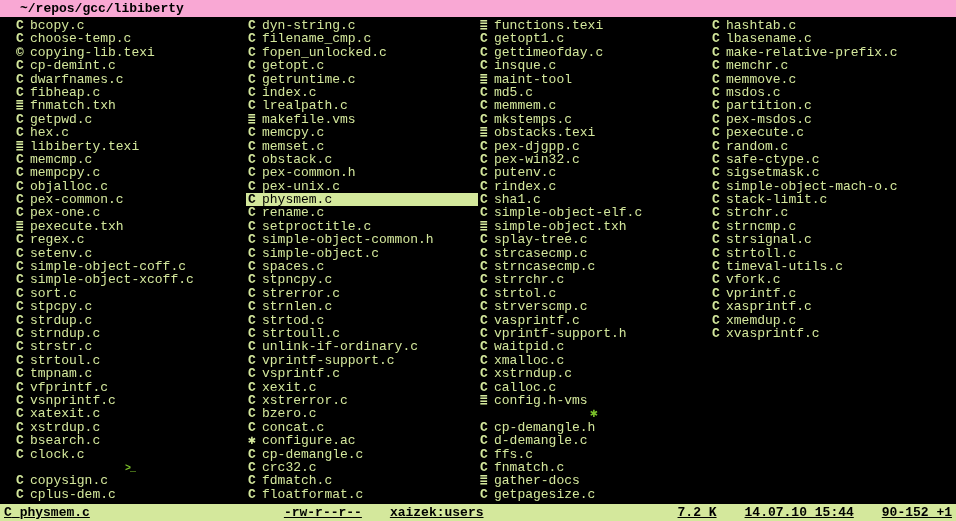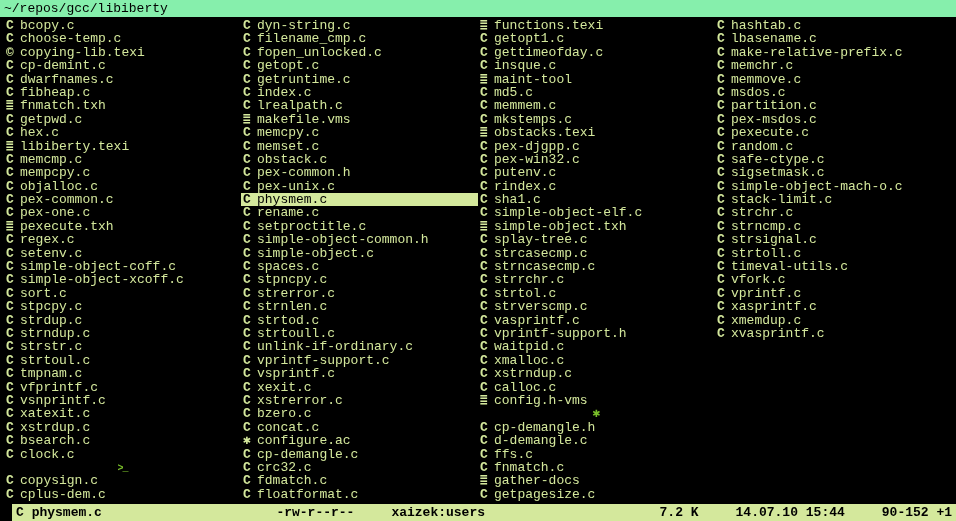--- a/index.html
+++ b/index.html
@@ -6,31 +6,31 @@
 body {
   background: #000;
   font-family: 'Courier New', monospace;
   font-size: 13px;
   color: #d4e89c;
   width: 956px;
   height: 521px;
   overflow: hidden;
 }
 .titlebar {
-  background: #86efac;
+  background: #f9a8d4;
   color: #000;
-  padding: 1px 4px;
-  font-weight: normal;
+  padding: 1px 20px;
+  font-weight: bold;
 }
 .file-grid {
   display: grid;
   grid-template-columns: repeat(4, 1fr);
   grid-auto-flow: column;
   grid-template-rows: repeat(36, 13.4px);
-  padding: 2px 4px;
+  padding: 2px 14px;
   column-gap: 0;
 }
 .file-item {
   display: flex;
   align-items: center;
   gap: 4px;
   white-space: nowrap;
   overflow: hidden;
   line-height: 13.4px;
 }
@@ -50,28 +50,29 @@
 }
 .ic.c::before { content: "C"; }
 .ic.doc::before { content: "≣"; }
 .ic.copy::before { content: "©"; }
 .ic.gear::before { content: "✱"; }
 .ic.exe::before { content: ">_"; font-size: 10px; letter-spacing: -1px; }
 .ic.h::before { content: "C"; }
 .statusbar {
   position: absolute;
   bottom: 0;
-  left: 12px;
+  left: 0;
   right: 0;
   background: #d4e89c;
   color: #000;
   padding: 1px 4px;
   display: flex;
   font-weight: bold;
-  gap: 37px;
+  gap: 28px;
+  text-decoration: underline;
 }
 .statusbar .spacer { flex: 1; }
 .sb-icon { font-weight: bold; }
 </style>
 </head>
 <body>
 
 <div class="titlebar">~/repos/gcc/libiberty</div>
 
 <div class="file-grid" id="grid">

